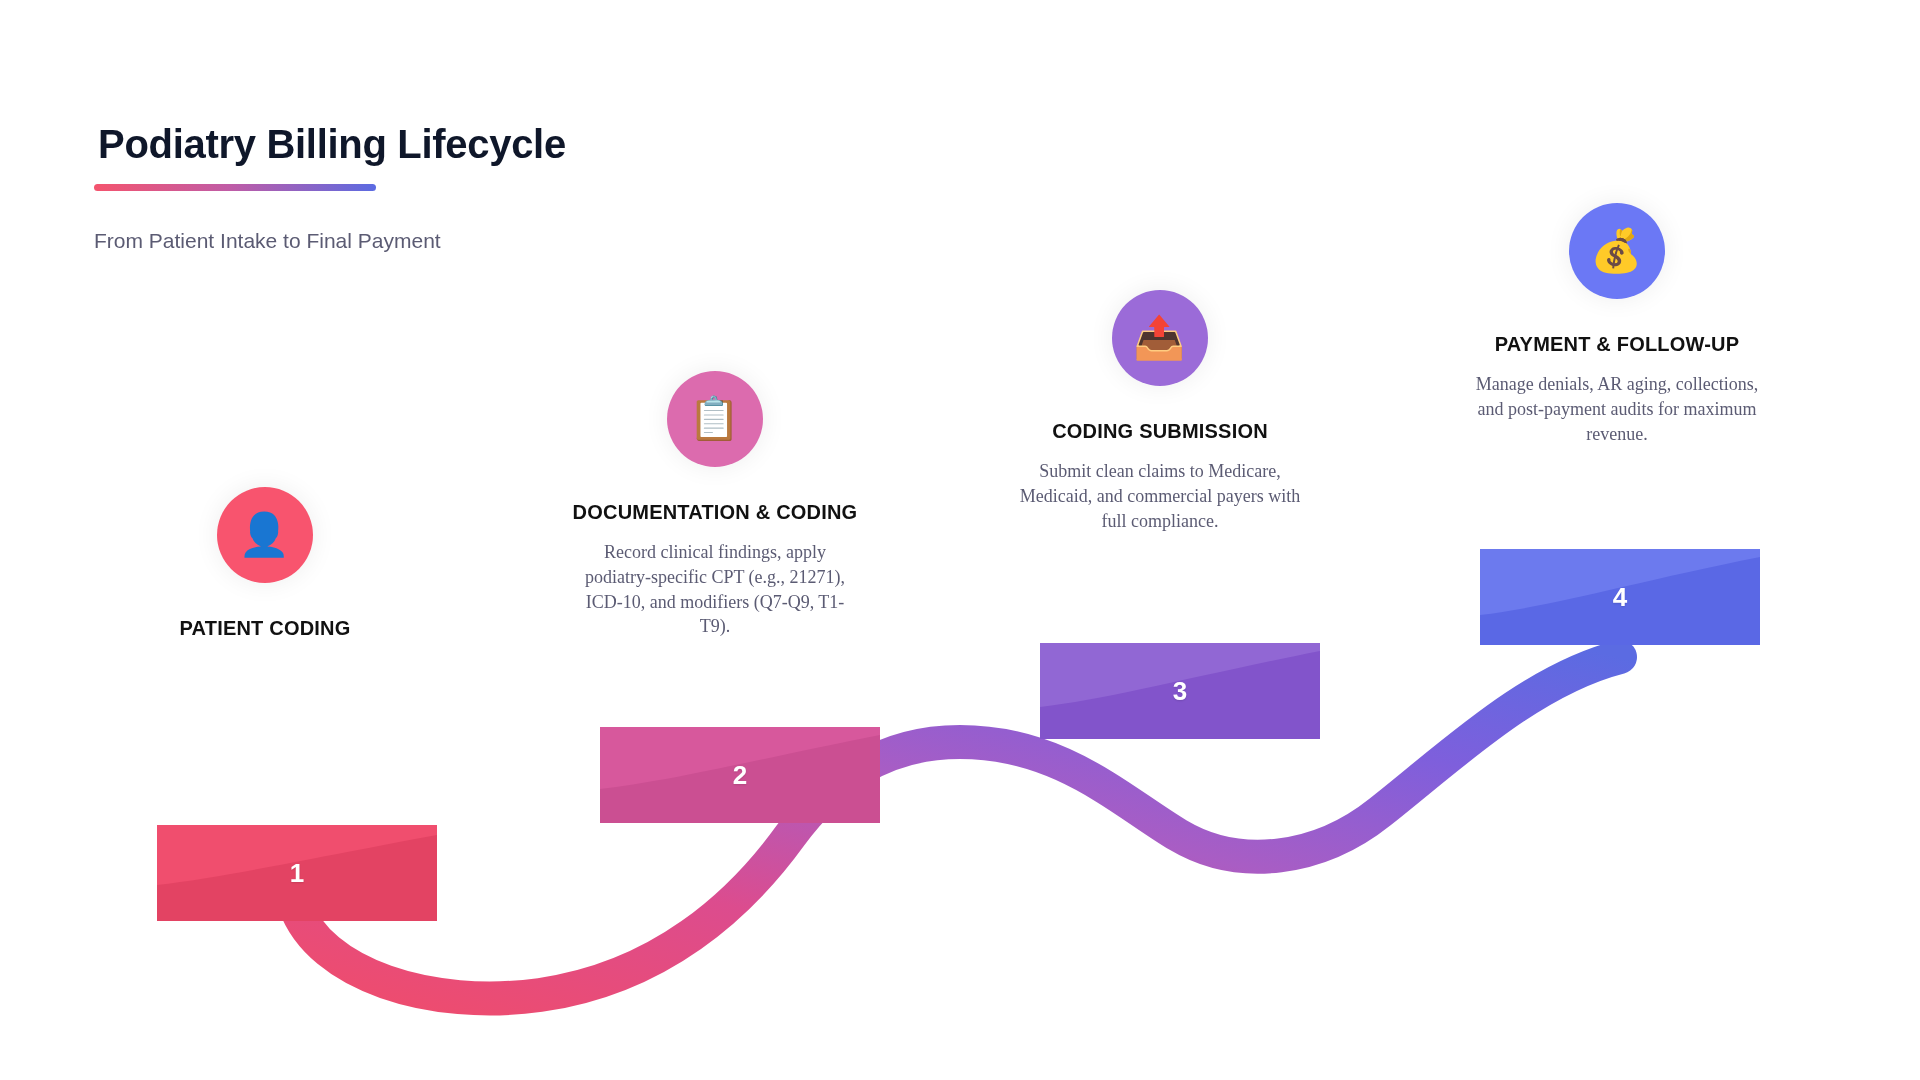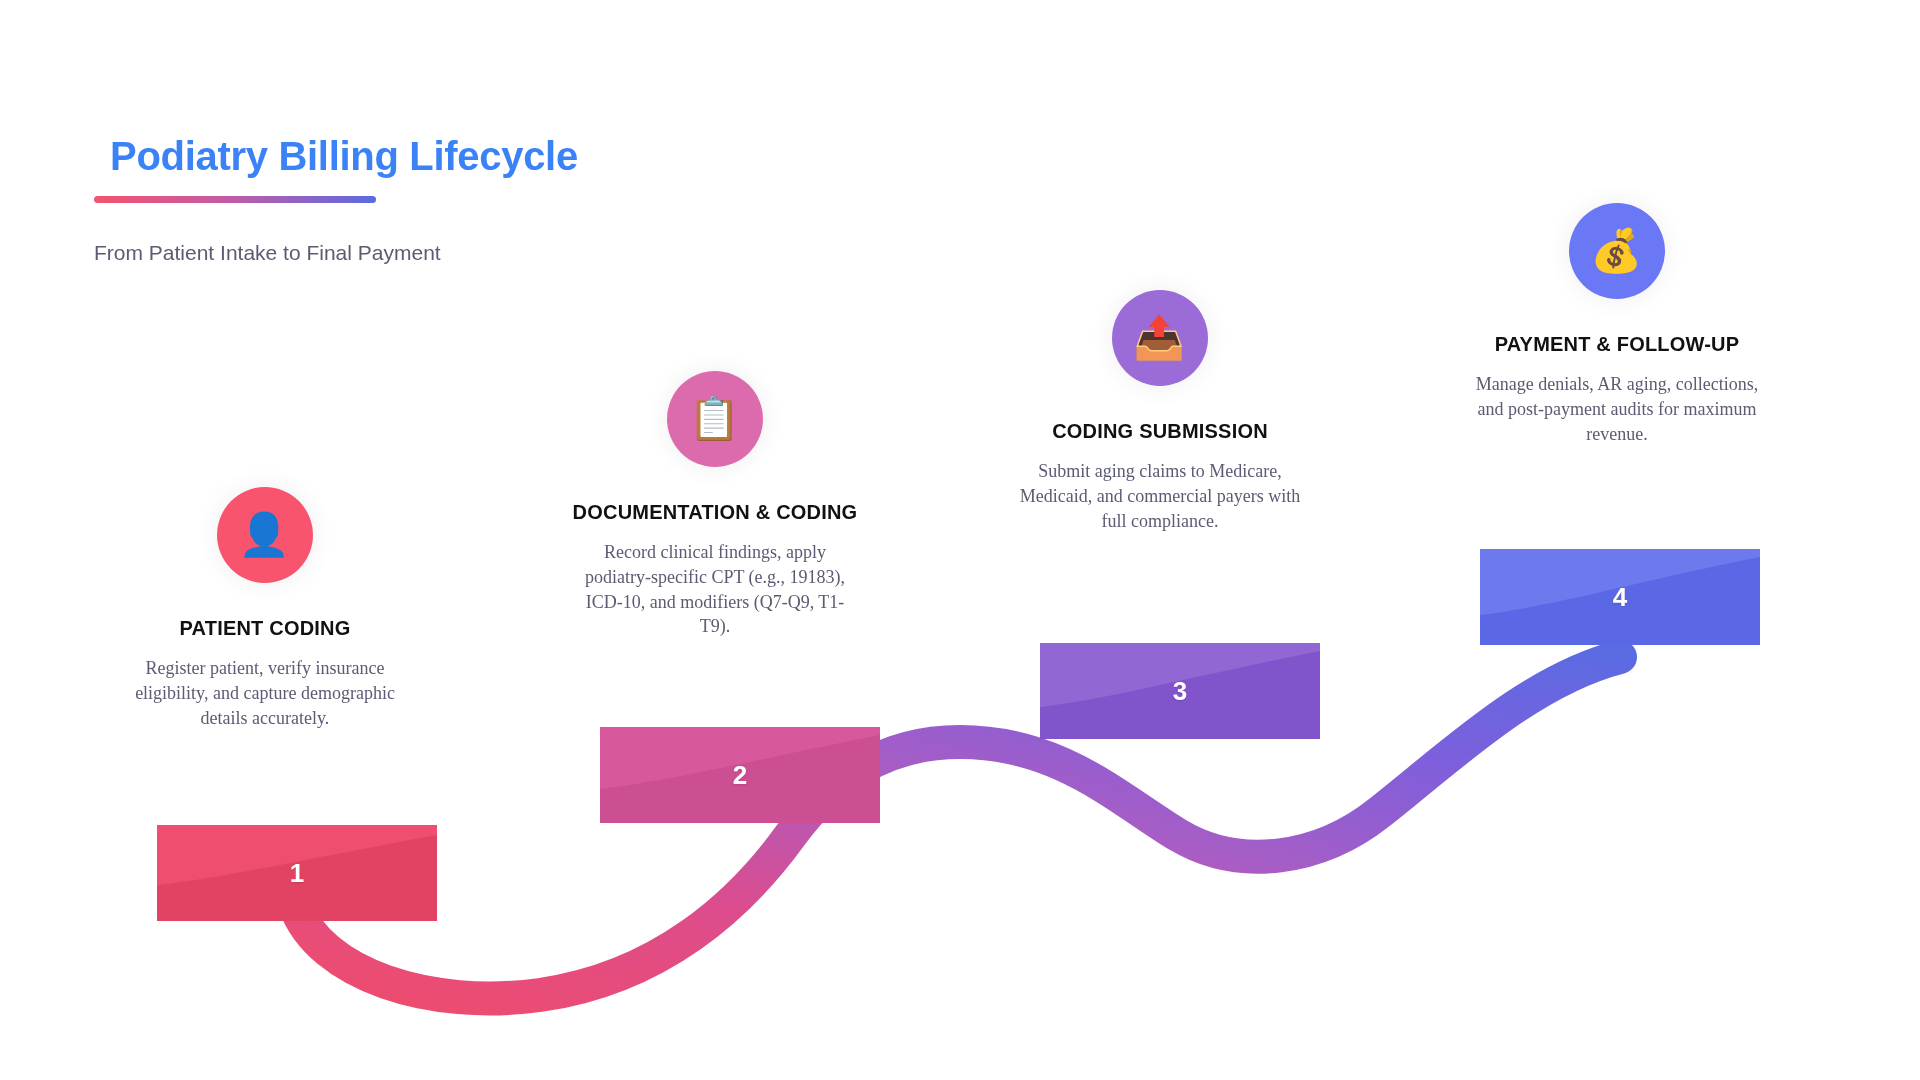--- a/index.html
+++ b/index.html
@@ -25,24 +25,24 @@
   
   #header {
     position: absolute;
     left: 94px;
     top: 118px;
     width: 900px;
   }
   #page-title {
     font-size: 40px;
     font-weight: bold;
-    color: #3b82f6;
+    color: #0f172a;
     letter-spacing: -0.3px;
     line-height: 1.1;
-    margin: 16px;
+    margin: 4px;
     white-space: nowrap;
   }
   #title-underline {
     margin-top: 18px;
     width: 282px;
     height: 7px;
     border-radius: 4px;
     background: linear-gradient(90deg, #F4546E 0%, #C05CA6 48%, #5B6BE2 100%);
   }
   #page-subtitle {
@@ -150,51 +150,50 @@
     <h1 id="page-title">Podiatry Billing Lifecycle</h1>
     <div id="title-underline"></div>
     <div id="page-subtitle">From Patient Intake to Final Payment</div>
   </div>
 
   <div class="step" style="left:115px; top:487px;">
     <div class="step-icon" style="background:#F8546E;">
       <span>👤</span>
     </div>
     <div class="step-title">PATIENT CODING</div>
-    <div class="step-desc">Register patient, verify insurance eligibility, and capture demographic details accurately.</div>
   </div>
   <div class="step-bar" style="left:157px; top:825px;">
     <svg class="wave" viewBox="0 0 280 96" preserveAspectRatio="none">
       <rect x="0" y="0" width="280" height="96" fill="#F04E6E"></rect>
       <path d="M0,60 C70,52 150,34 280,10 L280,96 L0,96 Z" fill="#E34363"></path>
     </svg>
     <div class="num">1</div>
   </div>
 
   <div class="step" left-anchor="2" style="left:565px; top:371px;">
     <div class="step-icon" style="background:#DC6BAE;">
       <span>📋</span>
     </div>
     <div class="step-title">DOCUMENTATION &amp; CODING</div>
-    <div class="step-desc">Record clinical findings, apply podiatry-specific CPT (e.g., 19183), ICD-10, and modifiers (Q7-Q9, T1-T9).</div>
+    <div class="step-desc">Record clinical findings, apply podiatry-specific CPT (e.g., 21271), ICD-10, and modifiers (Q7-Q9, T1-T9).</div>
   </div>
   <div class="step-bar" style="left:600px; top:727px;">
     <svg class="wave" viewBox="0 0 280 96" preserveAspectRatio="none">
       <rect x="0" y="0" width="280" height="96" fill="#D7589C"></rect>
       <path d="M0,62 C70,54 150,34 280,8 L280,96 L0,96 Z" fill="#CB4F92"></path>
     </svg>
     <div class="num">2</div>
   </div>
 
   <div class="step" style="left:1010px; top:290px;">
     <div class="step-icon" style="background:#9B6BD8;">
       <span>📤</span>
     </div>
     <div class="step-title">CODING SUBMISSION</div>
-    <div class="step-desc">Submit aging claims to Medicare, Medicaid, and commercial payers with full compliance.</div>
+    <div class="step-desc">Submit clean claims to Medicare, Medicaid, and commercial payers with full compliance.</div>
   </div>
   <div class="step-bar" style="left:1040px; top:643px;">
     <svg class="wave" viewBox="0 0 280 96" preserveAspectRatio="none">
       <rect x="0" y="0" width="280" height="96" fill="#9167D4"></rect>
       <path d="M0,64 C70,56 150,34 280,8 L280,96 L0,96 Z" fill="#8254CB"></path>
     </svg>
     <div class="num">3</div>
   </div>
 
   <div class="step" style="left:1467px; top:203px;">

